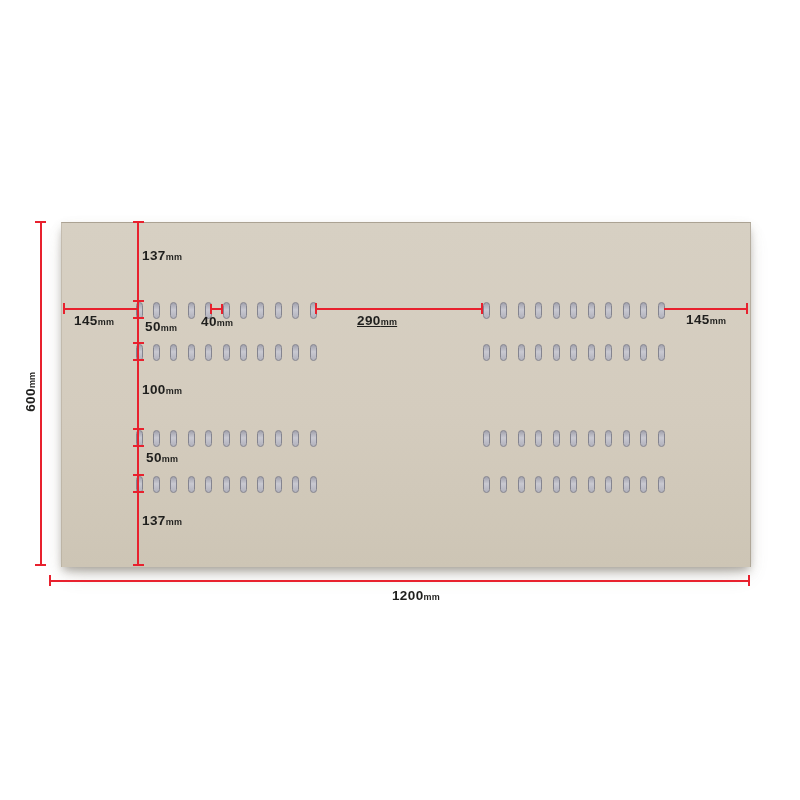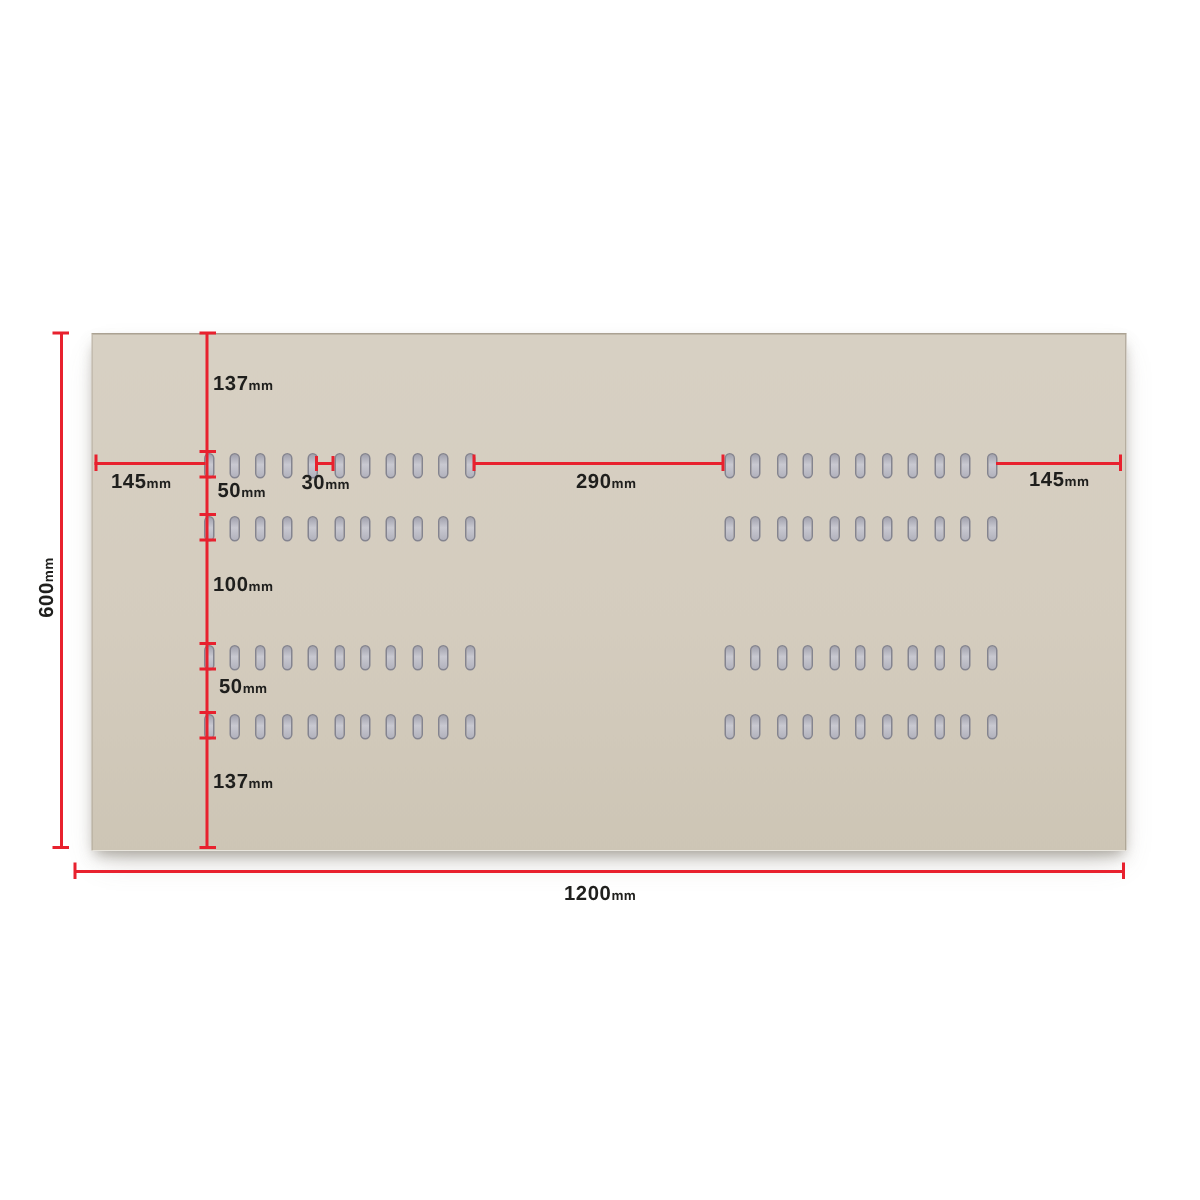--- a/index.html
+++ b/index.html
@@ -137,21 +137,21 @@
   <div class="dl vline" style="left:40px;top:222px;height:344px;"></div>
   <div class="dl tickh" style="left:35px;top:221px;"></div>
   <div class="dl tickh" style="left:35px;top:564px;"></div>
   <div class="dim-label vertical" style="left:2px;top:385px;width:58px;text-align:center;">
     <span>600</span><span class="unit">mm</span>
   </div>
 
   <div class="dl hline" style="left:50px;top:580px;width:700px;"></div>
   <div class="dl tickv" style="left:49px;top:575px;"></div>
   <div class="dl tickv" style="left:748px;top:575px;"></div>
-  <div class="dim-label" style="left:360px;top:589px;width:80px;text-align:center;">
+  <div class="dim-label" style="left:360px;top:589px;width:80px;text-align:right;">
     <span>1200</span><span class="unit">mm</span>
   </div>
 
   <div class="dl vline" style="left:137px;top:222px;height:344px;"></div>
   <div id="tick-layer">
       <div class="dl tickh" style="left: 133px; top: 221px;"></div>
       <div class="dl tickh" style="left: 133px; top: 300px;"></div>
       <div class="dl tickh" style="left: 133px; top: 317px;"></div>
       <div class="dl tickh" style="left: 133px; top: 342px;"></div>
       <div class="dl tickh" style="left: 133px; top: 359px;"></div>
@@ -181,27 +181,27 @@
   <div class="dl hline" style="left:63px;top:308px;width:74px;"></div>
   <div class="dl tickv" style="left:63px;top:303px;"></div>
   <div class="dim-label" style="left:74px;top:314px;">
     <span>145</span><span class="unit">mm</span>
   </div>
 
   <div class="dl hline" style="left:211px;top:308px;width:11px;"></div>
   <div class="dl tickv" style="left:210px;top:304px;height:10px;"></div>
   <div class="dl tickv" style="left:221px;top:304px;height:10px;"></div>
   <div class="dim-label" style="left:201px;top:315px;">
-    <span>30</span><span class="unit">mm</span>
+    <span>40</span><span class="unit">mm</span>
   </div>
 
   <div class="dl hline" style="left:316px;top:308px;width:166px;"></div>
   <div class="dl tickv" style="left:315px;top:303px;"></div>
   <div class="dl tickv" style="left:481px;top:303px;"></div>
-  <div class="dim-label" style="left:384px;top:314px;">
+  <div class="dim-label" style="left:357px;top:314px;text-decoration:underline;">
     <span>290</span><span class="unit">mm</span>
   </div>
 
   <div class="dl hline" style="left:664px;top:308px;width:84px;"></div>
   <div class="dl tickv" style="left:746px;top:303px;"></div>
   <div class="dim-label" style="left:686px;top:313px;">
     <span>145</span><span class="unit">mm</span>
   </div>
 
 </div>

